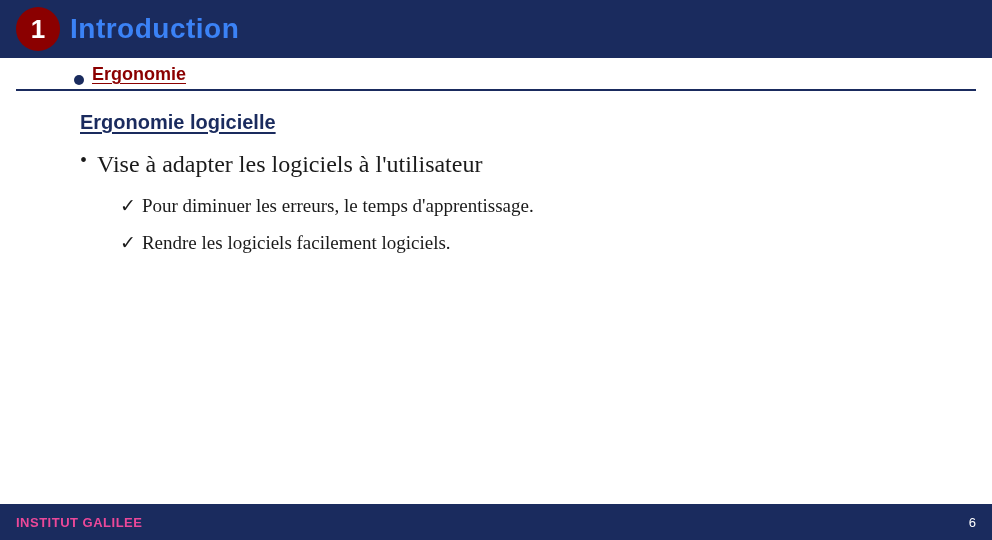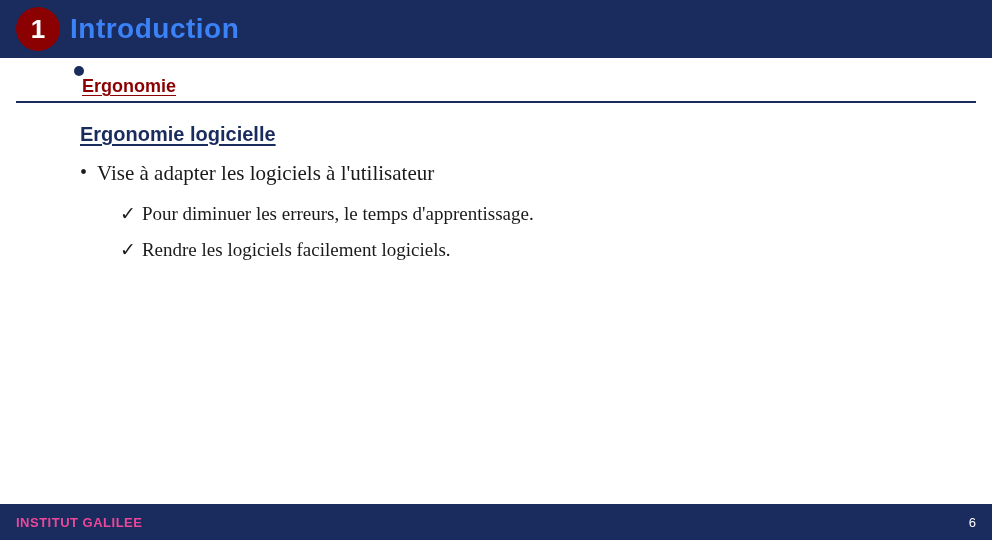--- a/index.html
+++ b/index.html
@@ -49,23 +49,22 @@
       font-weight: bold;
       font-family: Arial, sans-serif;
       letter-spacing: 0.5px;
     }
 
     
     .subtitle-row {
       background: #ffffff;
       padding: 6px 16px 0 74px;
       display: flex;
-      align-items: flex-start;
+      align-items: flex-end;
       position: relative;
-      flex-direction: column;
     }
 
     .connector-dot {
       width: 10px;
       height: 10px;
       background: #1a2b5e;
       border-radius: 50%;
       margin-top: 2px;
     }
 
@@ -110,21 +109,21 @@
     }
 
     .bullet-dot {
       margin-right: 10px;
       font-size: 20px;
       line-height: 1.4;
       flex-shrink: 0;
     }
 
     .bullet-text {
-      font-size: 21px;
+      font-size: 24px;
       line-height: 1.5;
       text-align: right;
     }
 
     .sub-items {
       margin-left: 40px;
       margin-top: 8px;
     }
 
     .sub-item {

